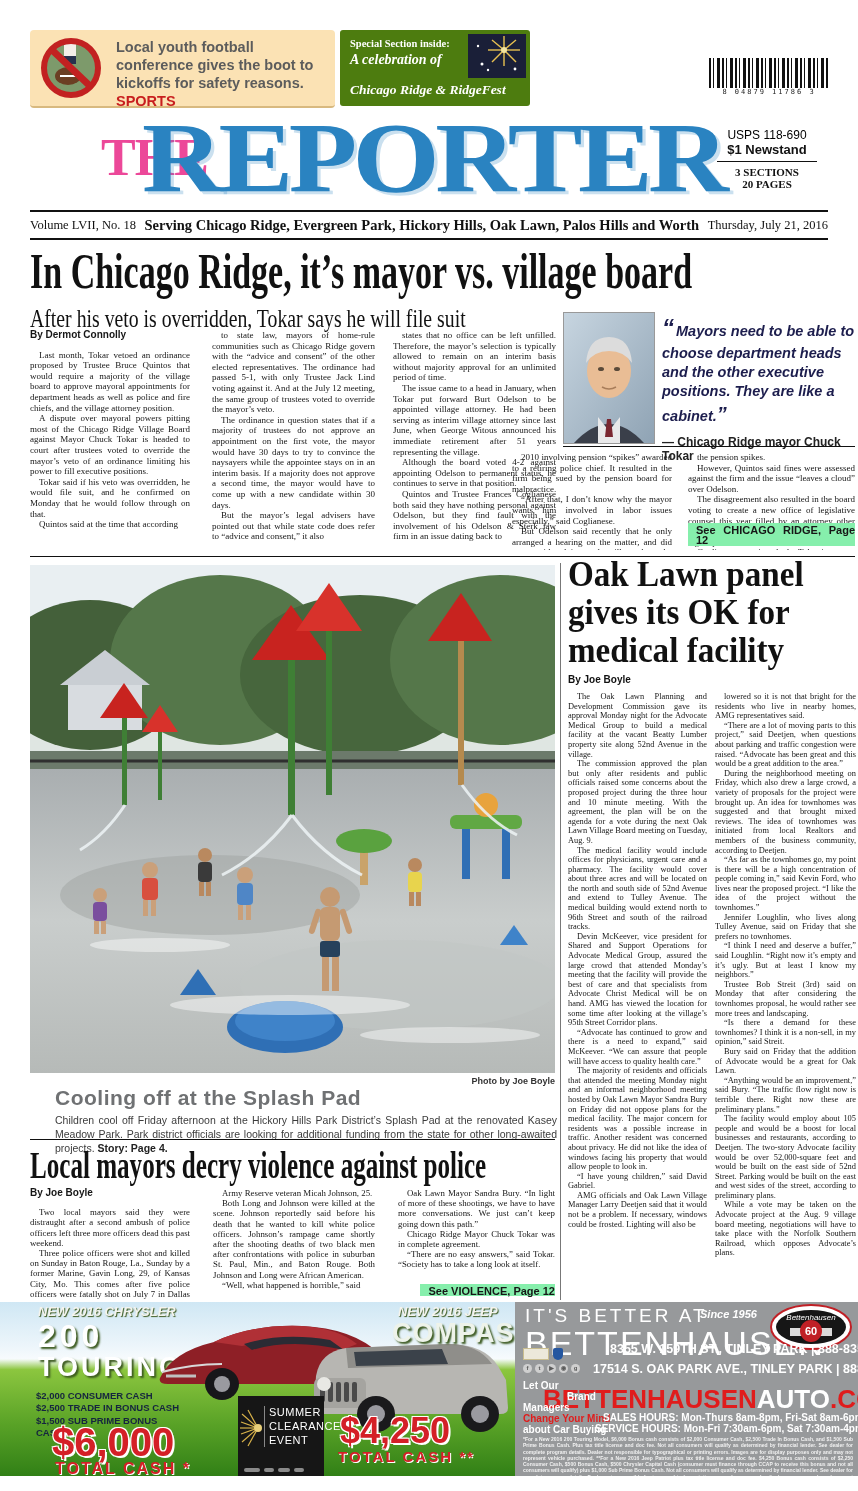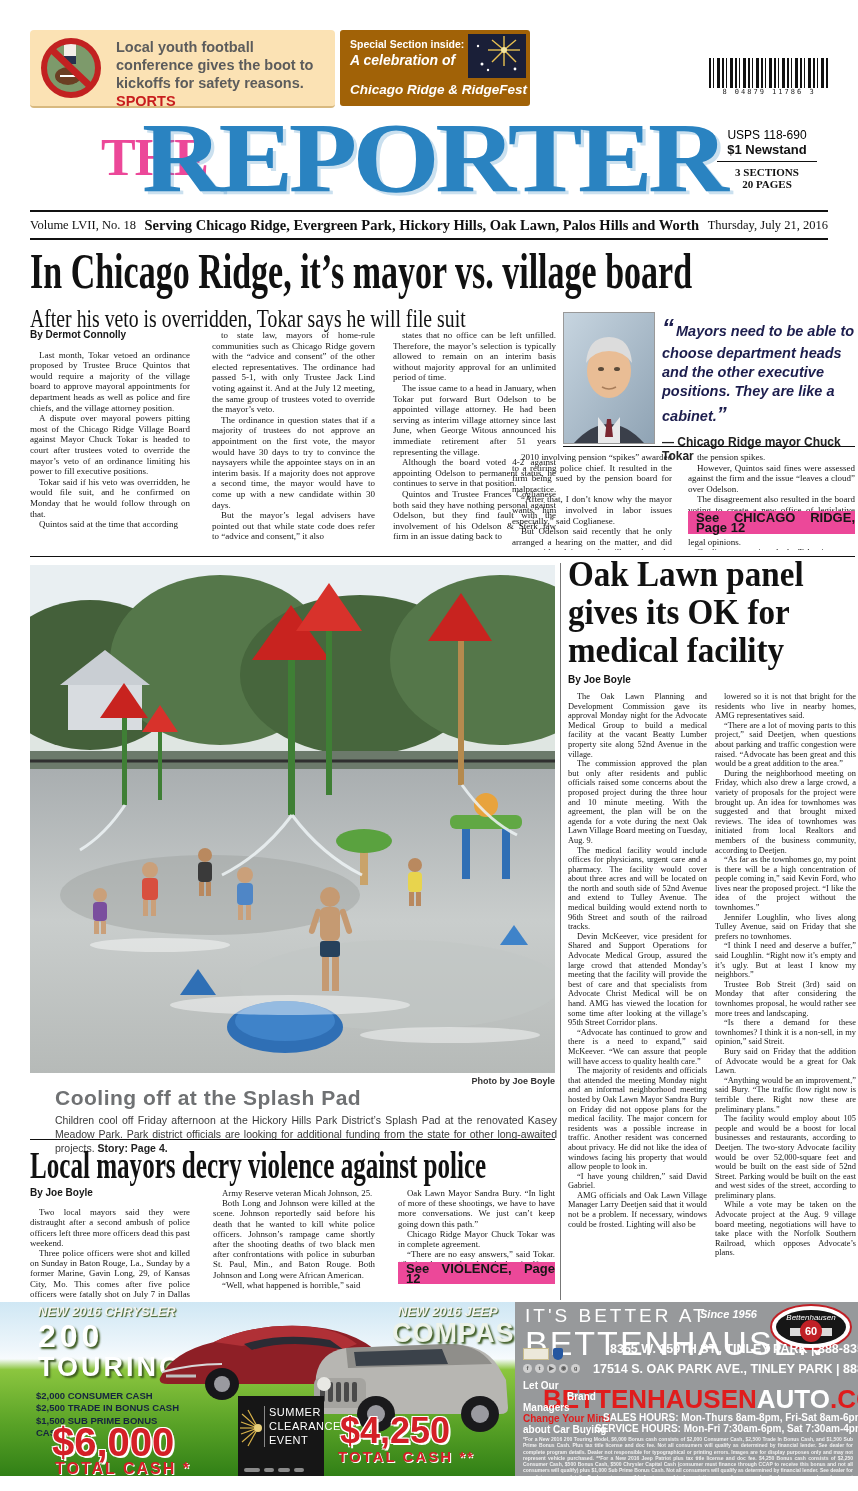--- a/index.html
+++ b/index.html
@@ -7,22 +7,22 @@
         font-family:"Liberation Serif",serif;color:#111;}
   .abs{position:absolute;}
 
   
   .banner-left{left:30px;top:30px;width:305px;height:76px;background:#fbe2b4;border-radius:4px;
                border-bottom:2px solid #d8b97f;}
   .banner-text{position:absolute;left:86px;top:8px;width:212px;font-family:"Liberation Sans",sans-serif;
                font-weight:bold;font-size:14.5px;line-height:1.25;color:#5c5c5c;}
   .banner-text .sports{color:#c81e1e;}
   .nokick{position:absolute;left:8px;top:6px;width:68px;height:64px;}
-  .banner-right{left:340px;top:30px;width:190px;height:76px;background:#a16207;border-radius:3px;color:#fff;
-                font-family:Liberation Sans, sans-serif;}
+  .banner-right{left:340px;top:30px;width:190px;height:76px;background:#4d7c0f;border-radius:3px;color:#fff;
+                font-family:Liberation Serif, serif;}
   .br-label{position:absolute;left:10px;top:8px;font-size:10.5px;font-weight:bold;}
   .br-l1{position:absolute;left:10px;top:22px;font-size:14px;font-weight:bold;font-style:italic;}
   .br-l2{position:absolute;left:10px;top:52px;font-size:13.5px;font-weight:bold;font-style:italic;white-space:nowrap;}
   .fireworks{position:absolute;right:4px;top:4px;width:58px;height:44px;}
 
   
   .barcode-wrap{left:705px;top:58px;width:128px;height:48px;}
   .barcode-bars{width:120px;height:30px;margin:0 auto;
     background:repeating-linear-gradient(90deg,#111 0 2px,#fff 2px 4px,#111 4px 5px,#fff 5px 8px,#111 8px 11px,#fff 11px 13px);}
   .barcode-digits{font-family:"DejaVu Sans Mono",monospace;font-size:7px;text-align:center;letter-spacing:2px;color:#222;}
@@ -49,22 +49,22 @@
                  transform:scaleX(0.68);transform-origin:left;letter-spacing:0;}
   .lead-subhead{left:30px;top:304px;font-size:26px;white-space:nowrap;transform:scaleX(0.76);transform-origin:left;}
   .byline{font-family:"Liberation Sans",sans-serif;font-weight:bold;font-size:10px;margin-bottom:9px;}
   .bodycol{font-size:9px;line-height:10.6px;text-align:justify;overflow:hidden;color:#161616;}
   .bodycol p{margin:0;text-indent:9px;}
   .col1{left:30px;top:330px;width:160px;height:220px;}
   .col2{left:212px;top:330px;width:163px;height:220px;}
   .col3{left:393px;top:330px;width:163px;height:220px;}
   .col4{left:512px;top:452px;width:160px;height:98px;}
   .col5{left:688px;top:452px;width:167px;height:98px;position:absolute;}
-  .jump{position:absolute;right:0;bottom:16px;background:#ec4899;padding:2px 0 0 8px;
-        font-family:"Liberation Sans",sans-serif;font-weight:bold;font-size:13px;}
+  .jump{position:absolute;right:0;bottom:4px;background:#86efac;padding:2px 0 0 8px;
+        font-family:"Liberation Sans",sans-serif;font-weight:bold;font-size:11px;}
 
   .tokar-photo{left:563px;top:312px;width:90px;height:130px;border:1px solid #999;}
   .pullquote{left:662px;top:312px;width:194px;}
   .pq-text{font-family:"Liberation Sans",sans-serif;font-weight:bold;font-style:italic;
            font-size:14.5px;line-height:1.32;color:#1c1d4d;}
   .pq-text:before{content:"\201C";font-size:24px;margin-right:2px;}
   .pq-text:after{content:"\201D";font-size:20px;}
   .pq-attr{margin-top:8px;font-family:"Liberation Sans",sans-serif;font-weight:bold;font-size:12px;color:#222;}
   .pq-rule{left:563px;top:446px;width:292px;border-top:1.5px solid #111;}
   .lead-rule{left:30px;top:556px;width:825px;border-top:1.5px solid #111;}

